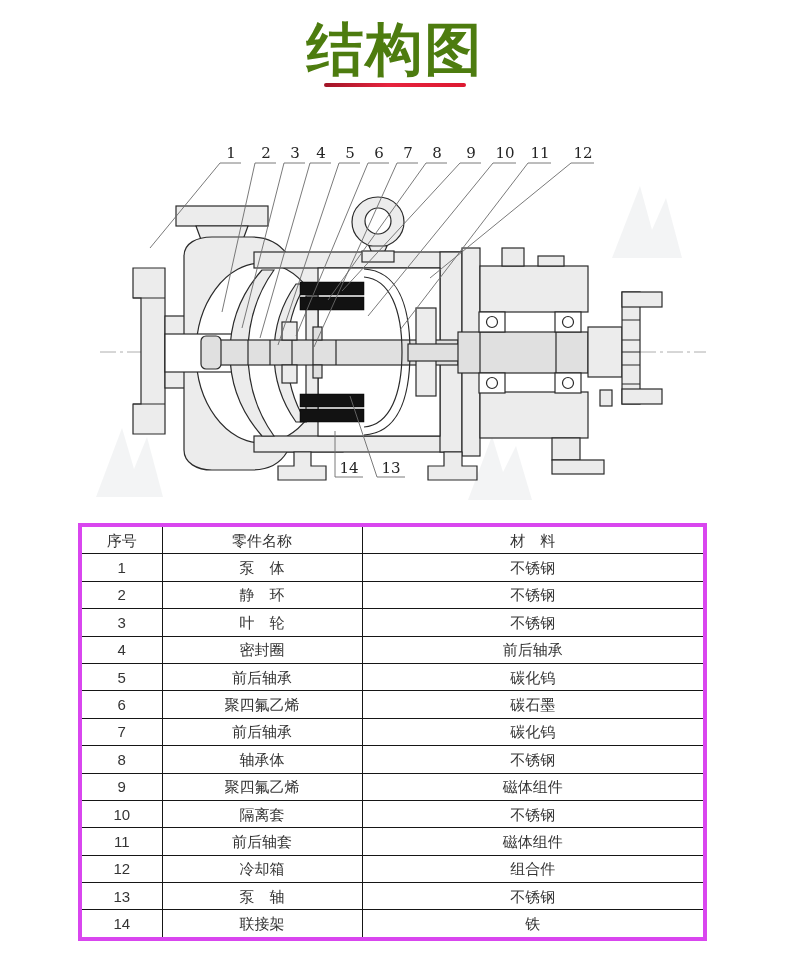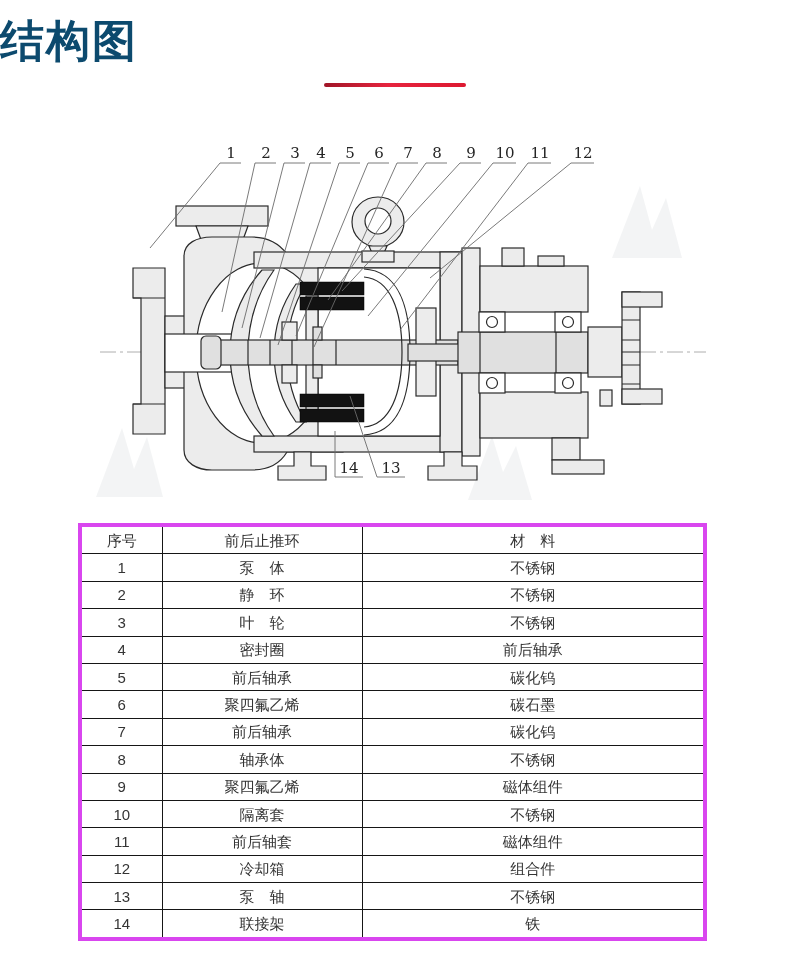--- a/index.html
+++ b/index.html
@@ -1,21 +1,21 @@
 <!DOCTYPE html>
 <html><head>
 <meta charset="utf-8">
 <style>
   html,body{margin:0;padding:0;background:#ffffff;}
   body{width:790px;height:977px;position:relative;font-family:"Liberation Sans",sans-serif;overflow:hidden;}
   .page{position:absolute;inset:0;background:#ffffff;}
 
   
-  .title{position:absolute;left:0;right:0;top:12px;
-         font-size:44px;font-weight:700;color:#0c4a6e;letter-spacing:2px;
+  .title{position:absolute;left:0;right:0;top:12px;text-align:center;
+         font-size:57px;font-weight:700;color:#4d7c0f;letter-spacing:2px;
          font-family:"Liberation Sans",sans-serif;margin:0;}
   .title-underline{position:absolute;left:50%;transform:translateX(-50%);top:83px;
          width:142px;height:4px;border-radius:2px;
          background:linear-gradient(90deg,#a01527,#e6243e 45%,#dd1830);}
 
   
   .diagram{position:absolute;left:90px;top:135px;width:620px;height:365px;}
   .metal{fill:#ececec;stroke:#2a2a2a;stroke-width:1.2;}
   .metal2{fill:#e0e0e0;stroke:#2a2a2a;stroke-width:1.2;}
   .void{fill:#ffffff;stroke:#2a2a2a;stroke-width:1.2;}
@@ -189,21 +189,21 @@
 
   <table class="parts-table">
     <colgroup>
         <col class="col-idx">
         <col class="col-name">
         <col class="col-mat">
       </colgroup>
     <thead>
       <tr>
         <th>序号</th>
-        <th>前后止推环</th>
+        <th>零件名称</th>
         <th>材　料</th>
       </tr>
     </thead>
     <tbody>
         <tr>
           <td>1</td>
           <td>泵　体</td>
           <td>不锈钢</td>
         </tr>
         <tr>

